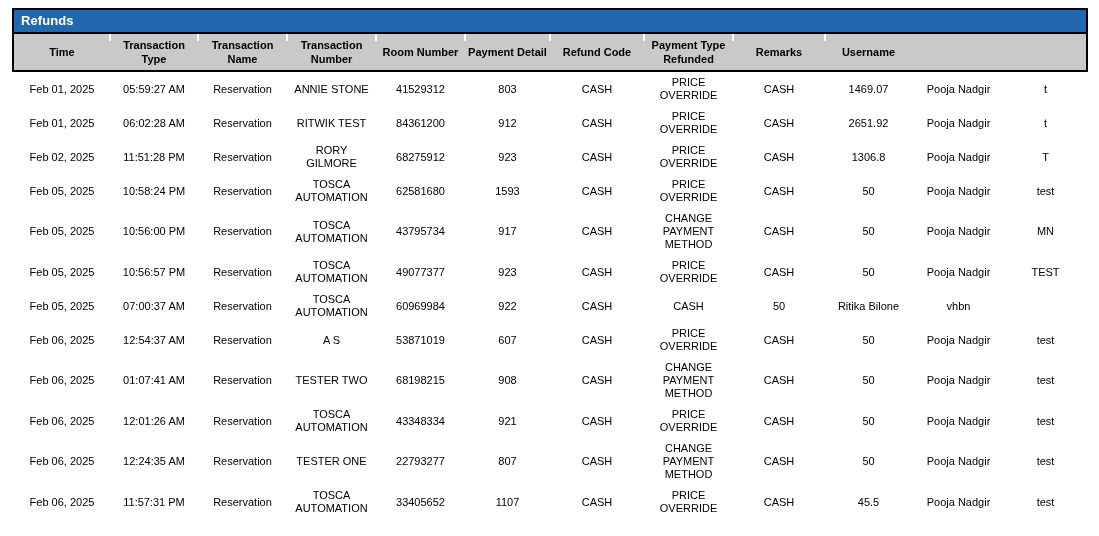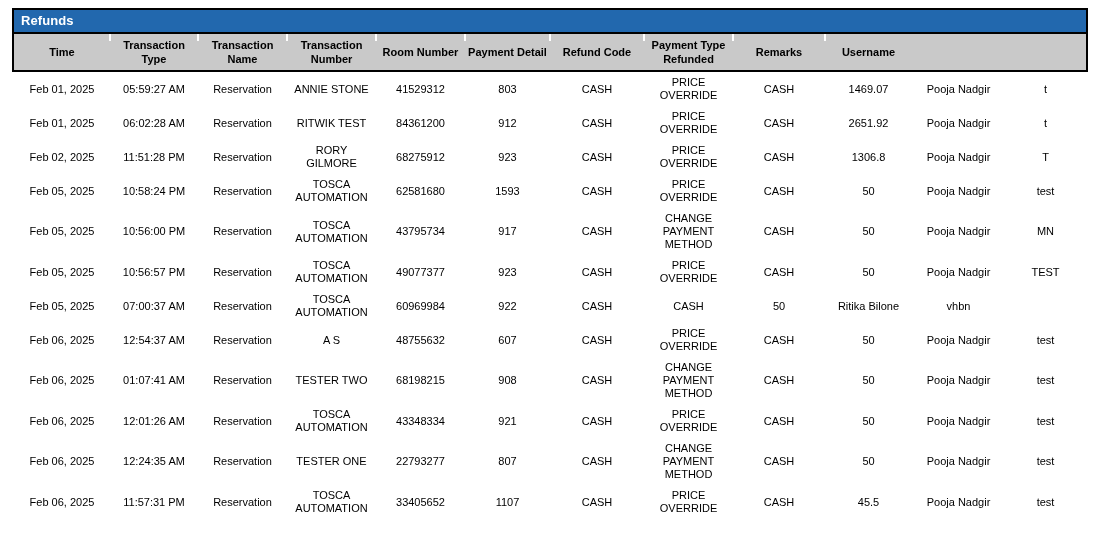--- a/index.html
+++ b/index.html
@@ -198,21 +198,21 @@
         <div class="td">CASH</div>
         <div class="td">50</div>
         <div class="td">Ritika Bilone</div>
         <div class="td">vhbn</div>
       </div>
       <div class="tr">
         <div class="td">Feb 06, 2025</div>
         <div class="td">12:54:37 AM</div>
         <div class="td">Reservation</div>
         <div class="td">A S</div>
-        <div class="td">48755632</div>
+        <div class="td">53871019</div>
         <div class="td">607</div>
         <div class="td">CASH</div>
         <div class="td">PRICE
 OVERRIDE</div>
         <div class="td">CASH</div>
         <div class="td">50</div>
         <div class="td">Pooja Nadgir</div>
         <div class="td">test</div>
       </div>
       <div class="tr">

